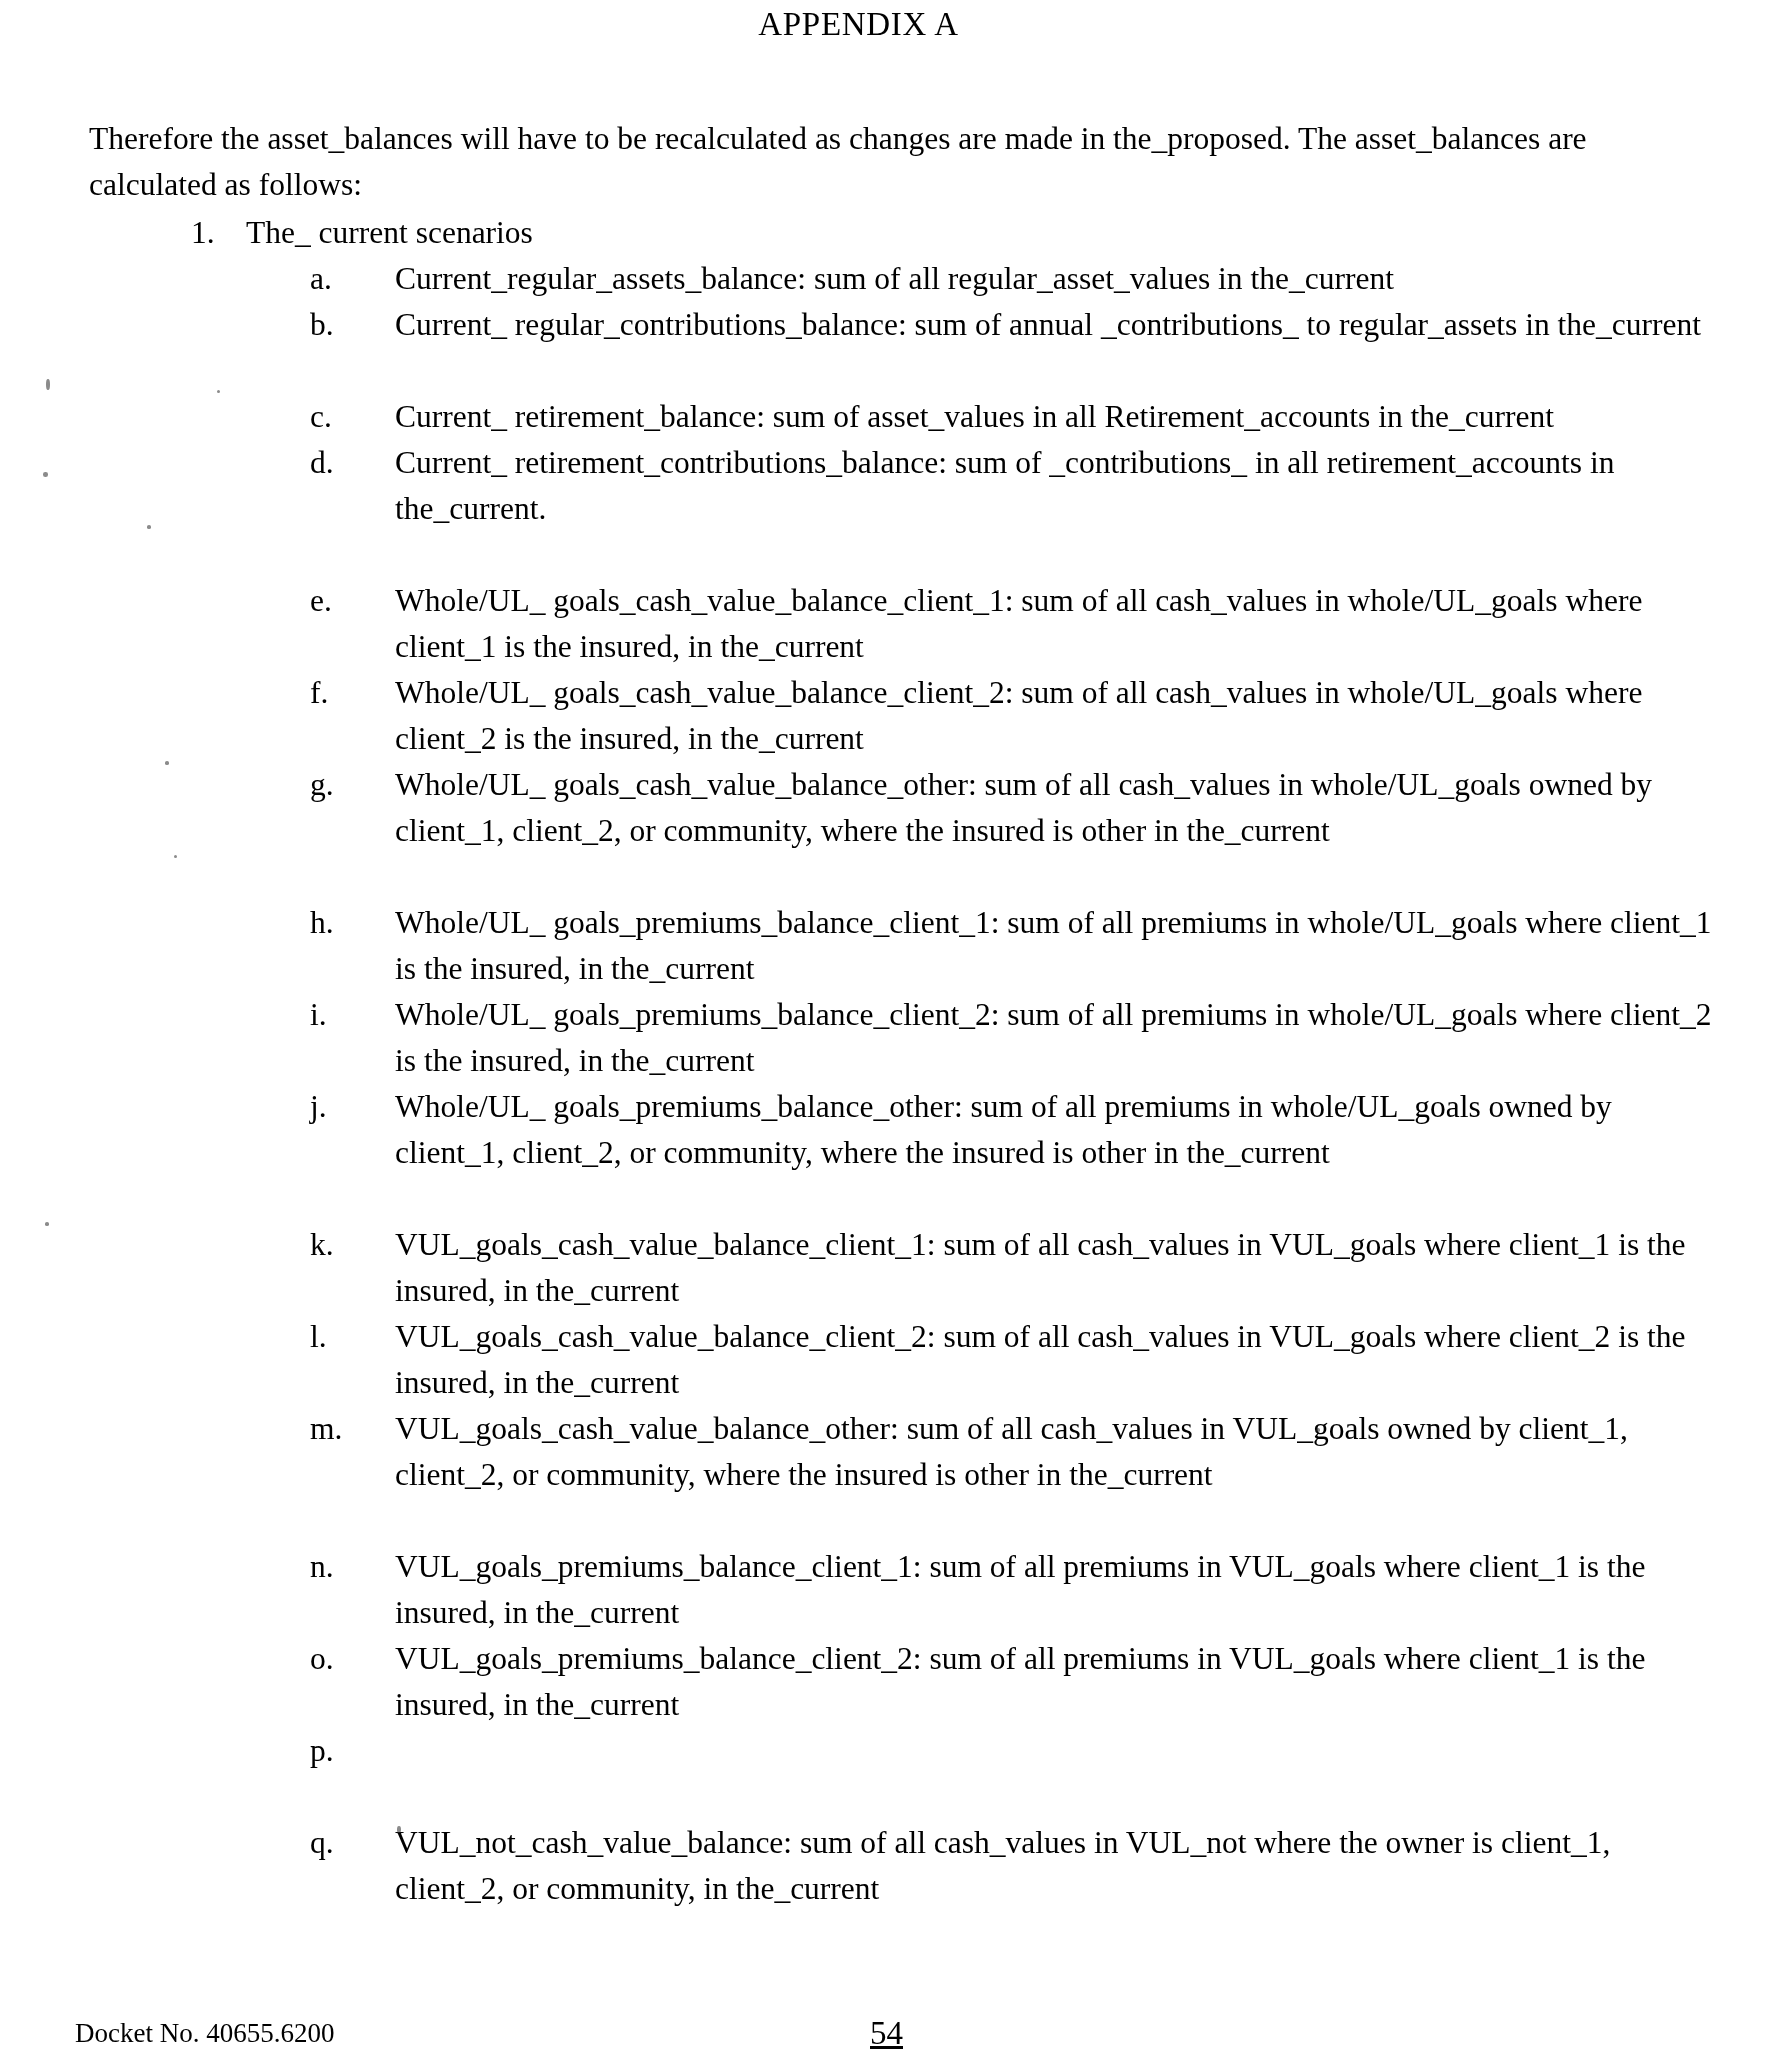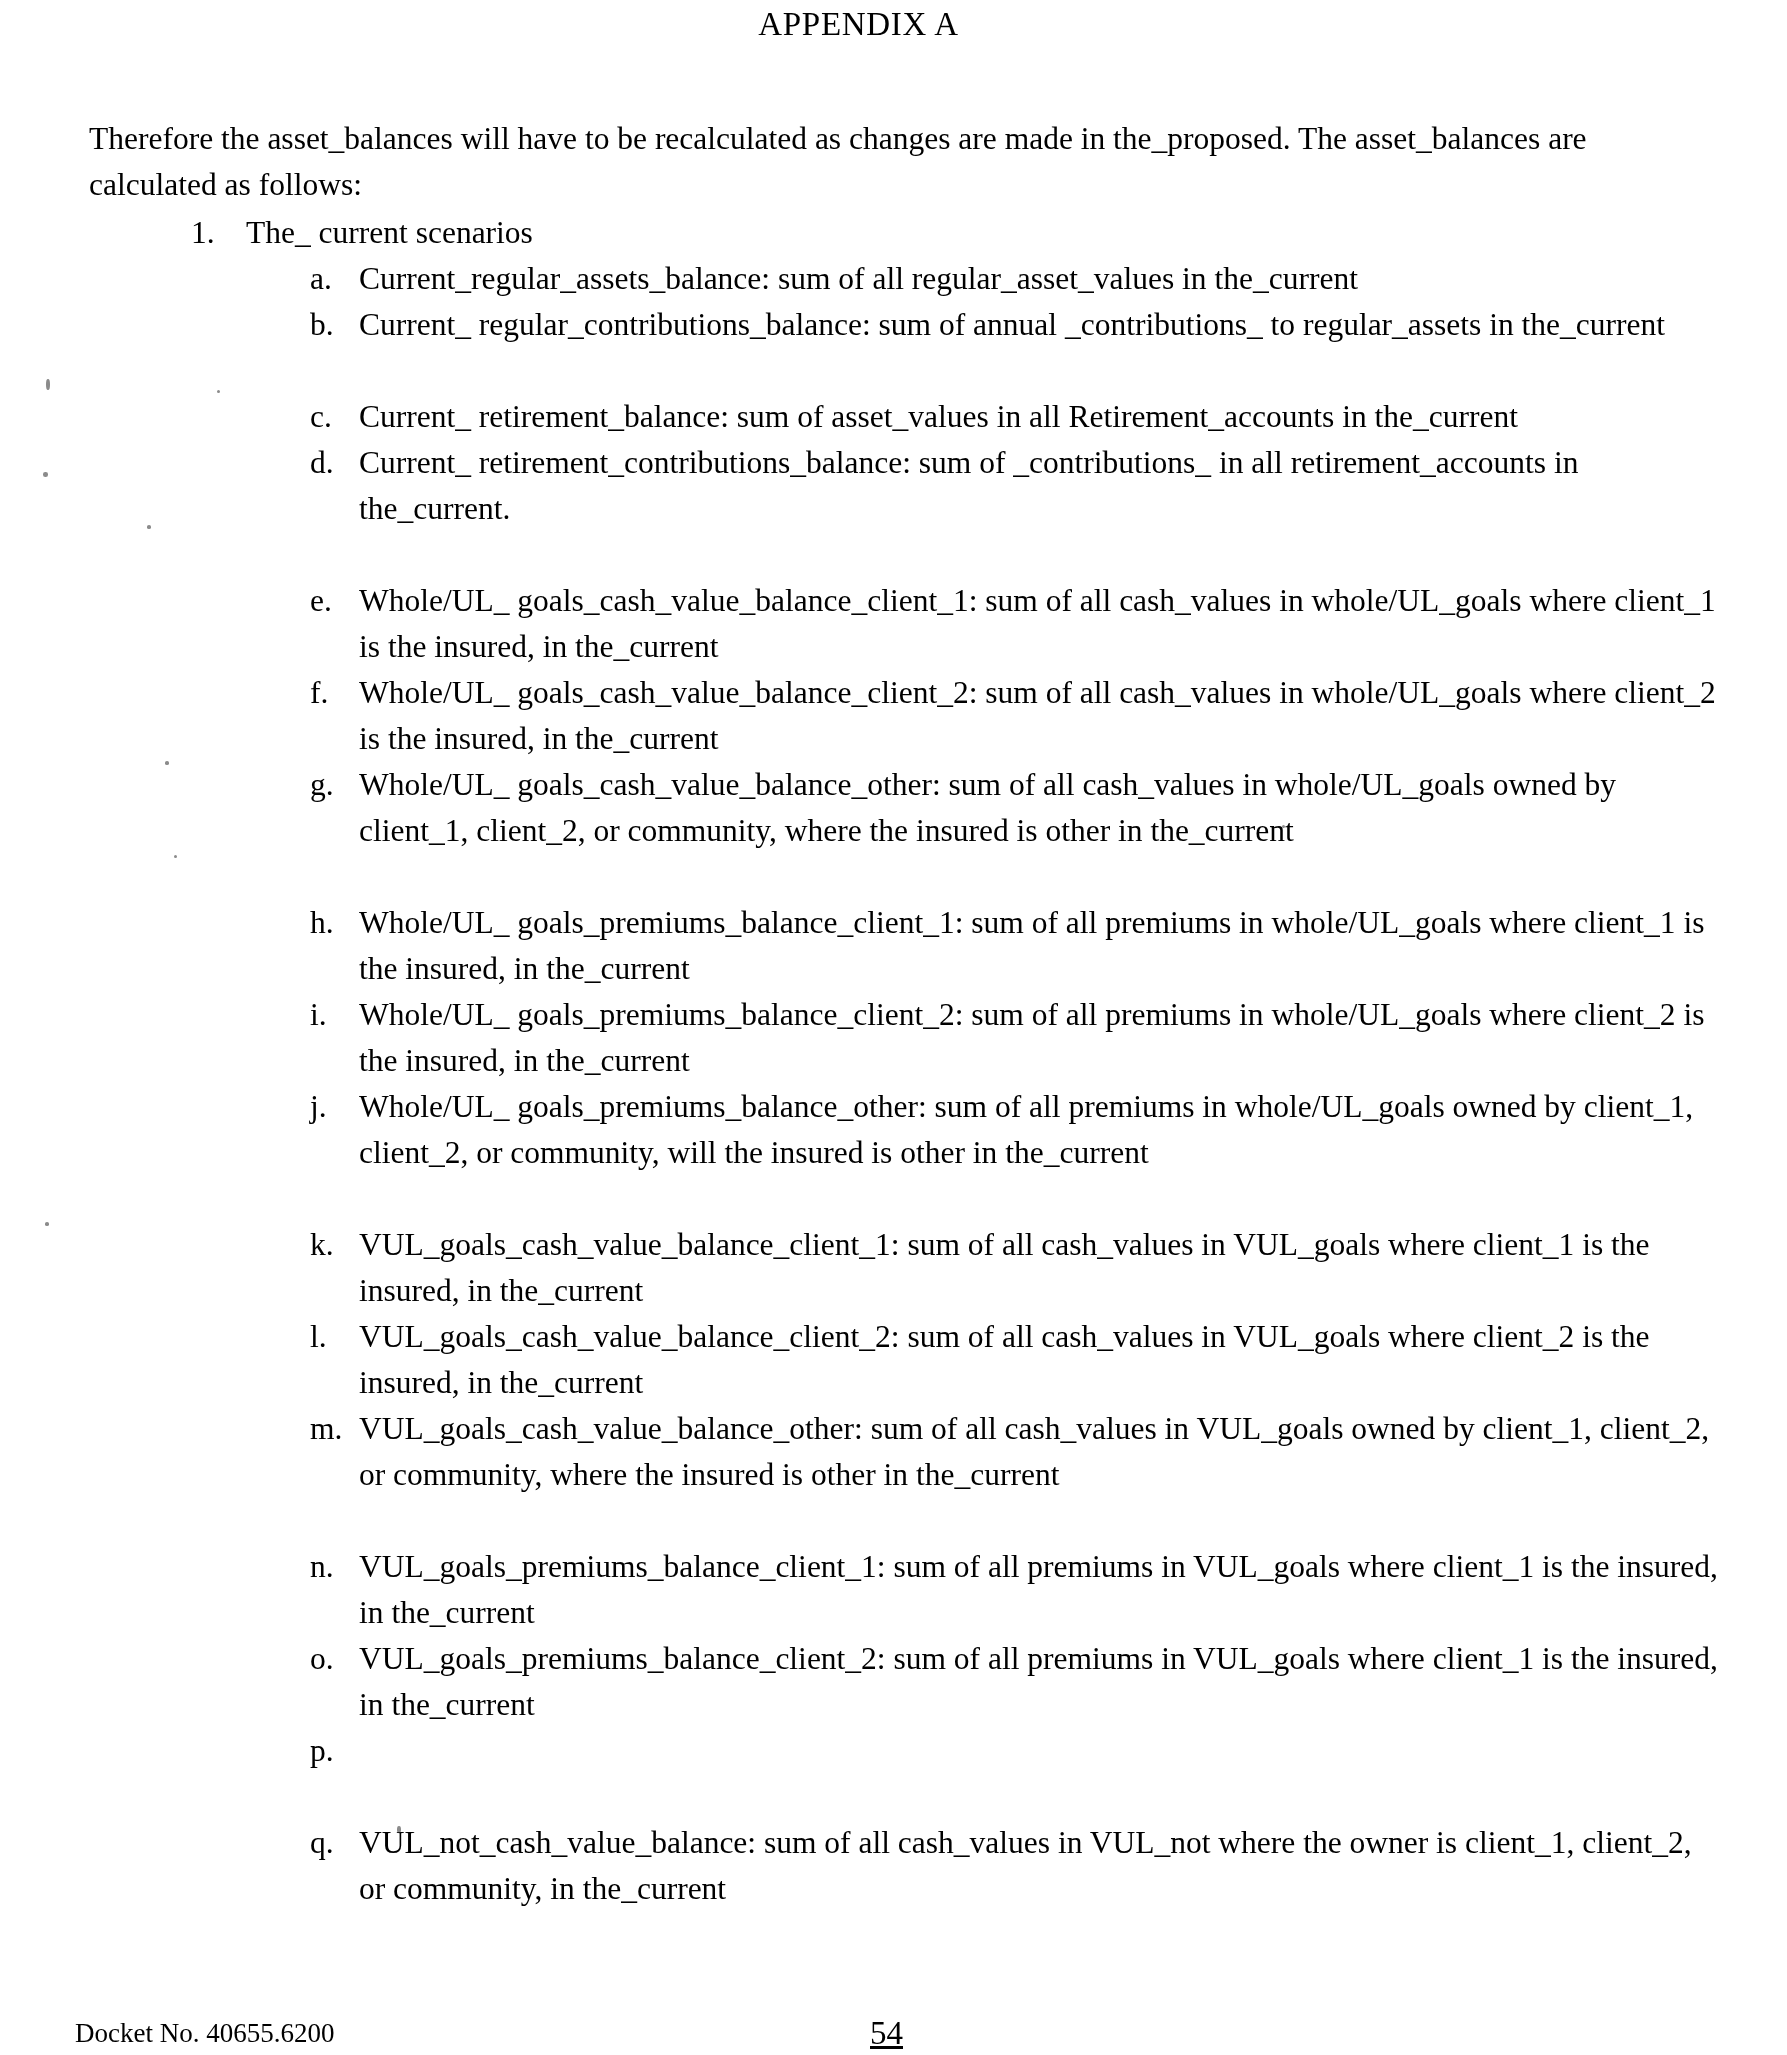--- a/index.html
+++ b/index.html
@@ -85,20 +85,21 @@
   }
   .alpha-item > .marker {
     position: absolute;
     left: 221px;
     top: 0;
     width: 46px;
     text-align: left;
   }
   .alpha-item .text {
     display: block;
+    margin-left: 36px;
   }
   .alpha-item.gap-before {
     margin-top: 46px;
   }
 
   
   .footer {
     position: absolute;
     left: 4px;
     bottom: 6px;
@@ -190,21 +191,21 @@
         <span class="text">Whole/UL_ goals_premiums_balance_client_1: sum of all premiums in whole/UL_goals where client_1 is the insured, in the_current</span>
       </li>
 
       <li class="alpha-item">
         <span class="marker">i.</span>
         <span class="text">Whole/UL_ goals_premiums_balance_client_2: sum of all premiums in whole/UL_goals where client_2 is the insured, in the_current</span>
       </li>
 
       <li class="alpha-item">
         <span class="marker">j.</span>
-        <span class="text">Whole/UL_ goals_premiums_balance_other: sum of all premiums in whole/UL_goals owned by client_1, client_2, or community, will the insured is other in the_current</span>
+        <span class="text">Whole/UL_ goals_premiums_balance_other: sum of all premiums in whole/UL_goals owned by client_1, client_2, or community, where the insured is other in the_current</span>
       </li>
 
       <li class="alpha-item gap-before">
         <span class="marker">k.</span>
         <span class="text">VUL_goals_cash_value_balance_client_1: sum of all cash_values in VUL_goals where client_1 is the insured, in the_current</span>
       </li>
 
       <li class="alpha-item">
         <span class="marker">l.</span>
         <span class="text">VUL_goals_cash_value_balance_client_2: sum of all cash_values in VUL_goals where client_2 is the insured, in the_current</span>

